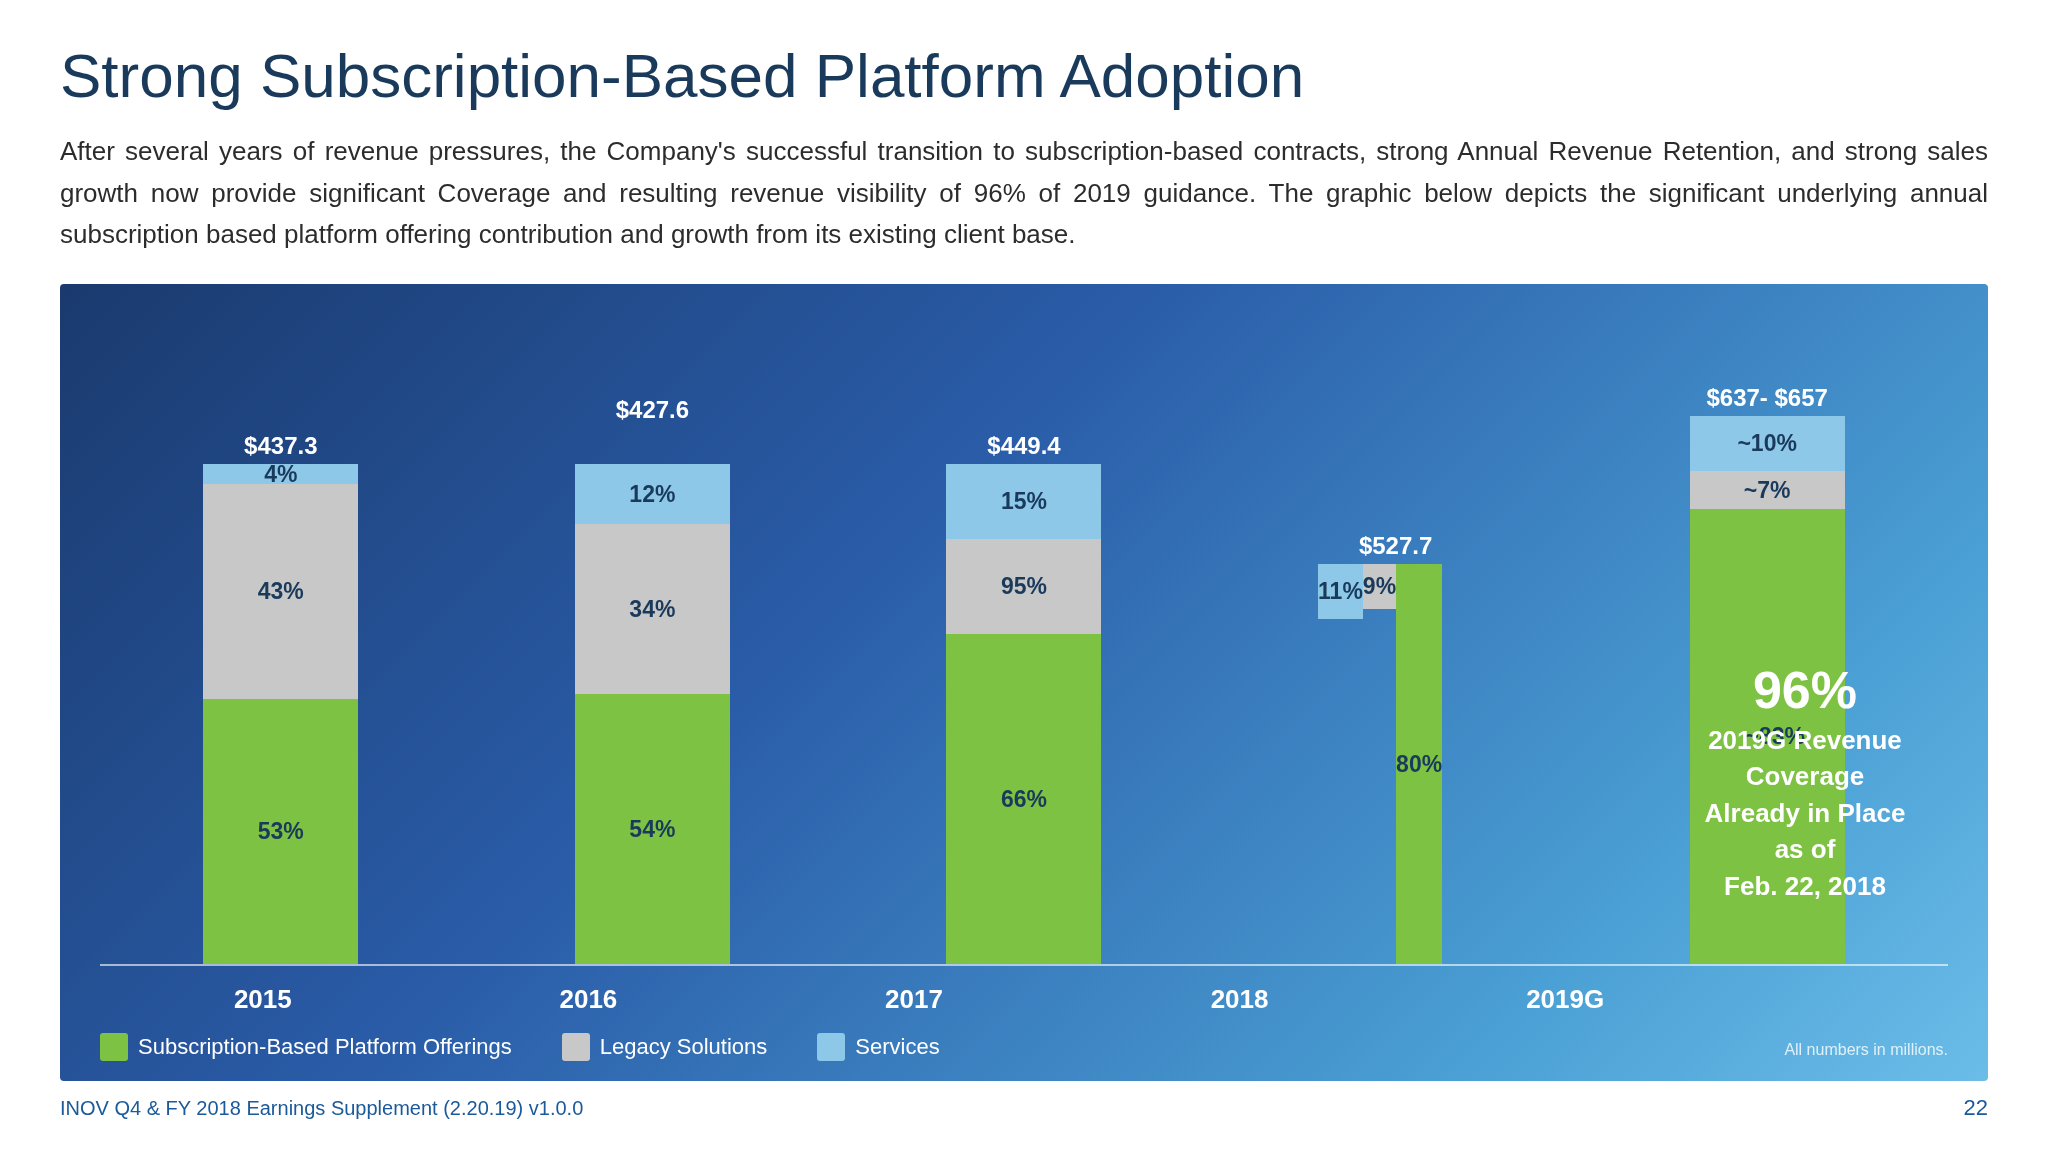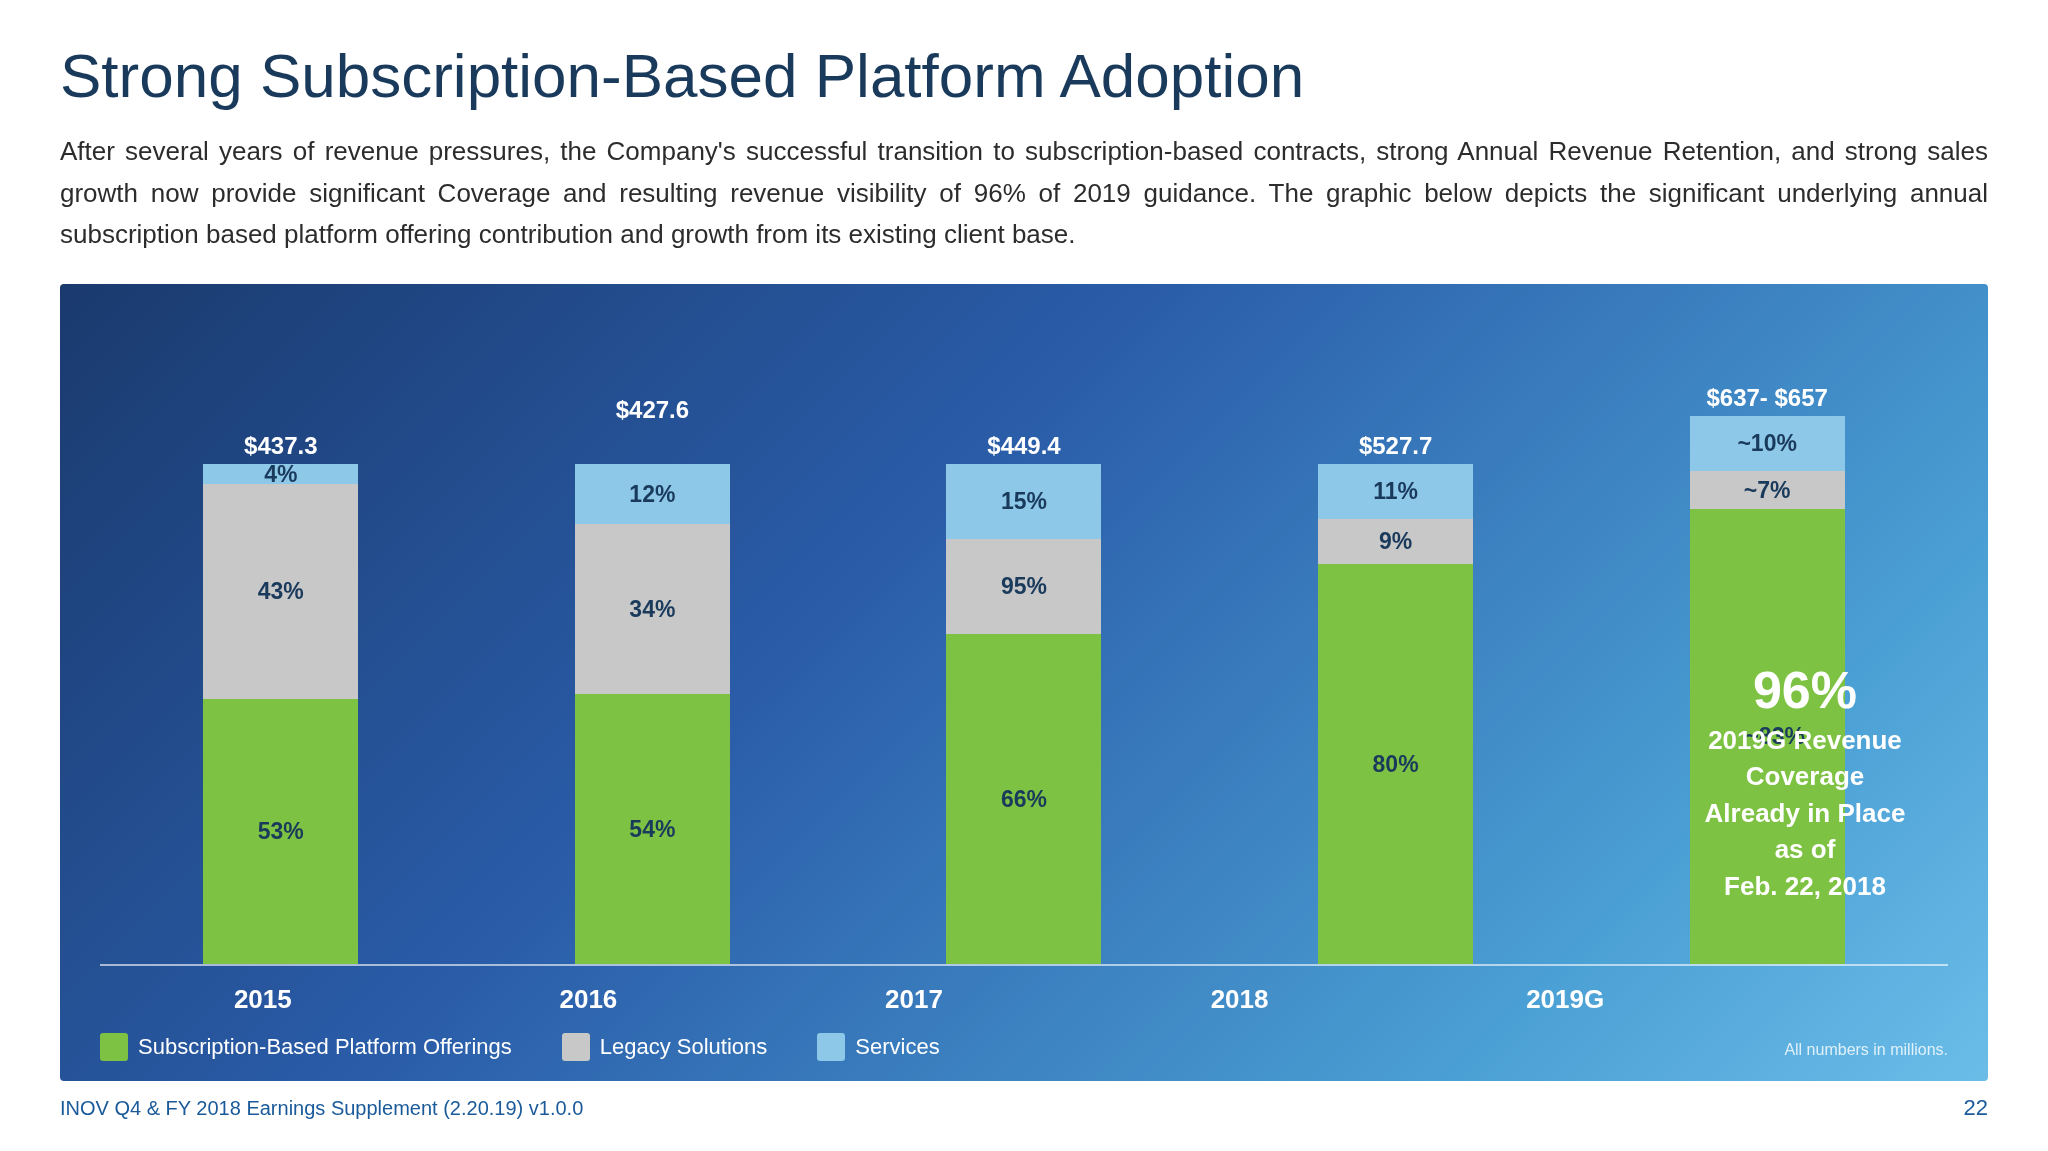--- a/index.html
+++ b/index.html
@@ -175,21 +175,21 @@
           <div style="flex: 1 1 0%; display: flex; flex-direction: column; align-items: center; justify-content: flex-end; position: relative;">
             <div style="color: rgb(255, 255, 255); font-size: 24px; font-weight: 600; margin-bottom: 4px; white-space: nowrap; text-align: center;">$449.4</div>
             <div style="width: 155px; display: flex; flex-direction: column;">
               <div style="background: rgb(142, 200, 232); height: 75px; display: flex; align-items: center; justify-content: center; font-weight: 700; font-size: 23px; color: rgb(26, 58, 92);">15%</div>
               <div style="background: rgb(200, 200, 200); height: 95px; display: flex; align-items: center; justify-content: center; font-weight: 700; font-size: 23px; color: rgb(26, 58, 92);">95%</div>
               <div style="background: rgb(125, 194, 66); height: 330px; display: flex; align-items: center; justify-content: center; font-weight: 700; font-size: 23px; color: rgb(26, 58, 92);">66%</div>
             </div>
           </div>
           <div style="flex: 1 1 0%; display: flex; flex-direction: column; align-items: center; justify-content: flex-end; position: relative;">
             <div style="color: rgb(255, 255, 255); font-size: 24px; font-weight: 600; margin-bottom: 4px; white-space: nowrap; text-align: center;">$527.7</div>
-            <div style="width: 155px; display: flex; flex-direction: column;">
+            <div style="width: 155px; display: flex; flex-direction: row;">
               <div style="background: rgb(142, 200, 232); height: 55px; display: flex; align-items: center; justify-content: center; font-weight: 700; font-size: 23px; color: rgb(26, 58, 92);">11%</div>
               <div style="background: rgb(200, 200, 200); height: 45px; display: flex; align-items: center; justify-content: center; font-weight: 700; font-size: 23px; color: rgb(26, 58, 92);">9%</div>
               <div style="background: rgb(125, 194, 66); height: 400px; display: flex; align-items: center; justify-content: center; font-weight: 700; font-size: 23px; color: rgb(26, 58, 92);">80%</div>
             </div>
           </div>
           <div style="flex: 1 1 0%; display: flex; flex-direction: column; align-items: center; justify-content: flex-end; position: relative;">
             <div style="color: rgb(255, 255, 255); font-size: 24px; font-weight: 600; margin-bottom: 4px; white-space: nowrap; text-align: center;">$637- $657</div>
             <div style="width: 155px; display: flex; flex-direction: column;">
               <div style="background: rgb(142, 200, 232); height: 55px; display: flex; align-items: center; justify-content: center; font-weight: 700; font-size: 23px; color: rgb(26, 58, 92);">~10%</div>
               <div style="background: rgb(200, 200, 200); height: 38px; display: flex; align-items: center; justify-content: center; font-weight: 700; font-size: 23px; color: rgb(26, 58, 92);">~7%</div>

